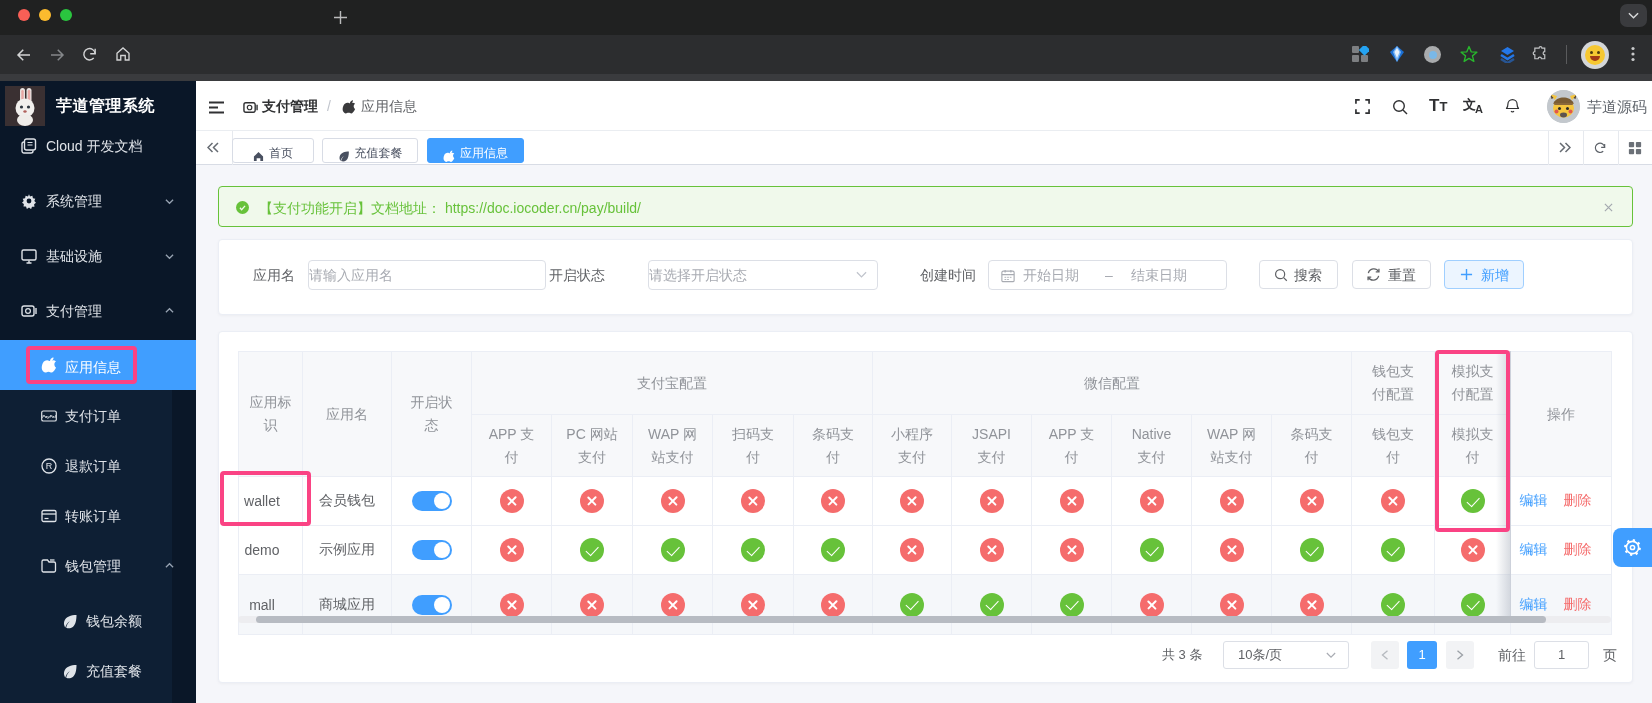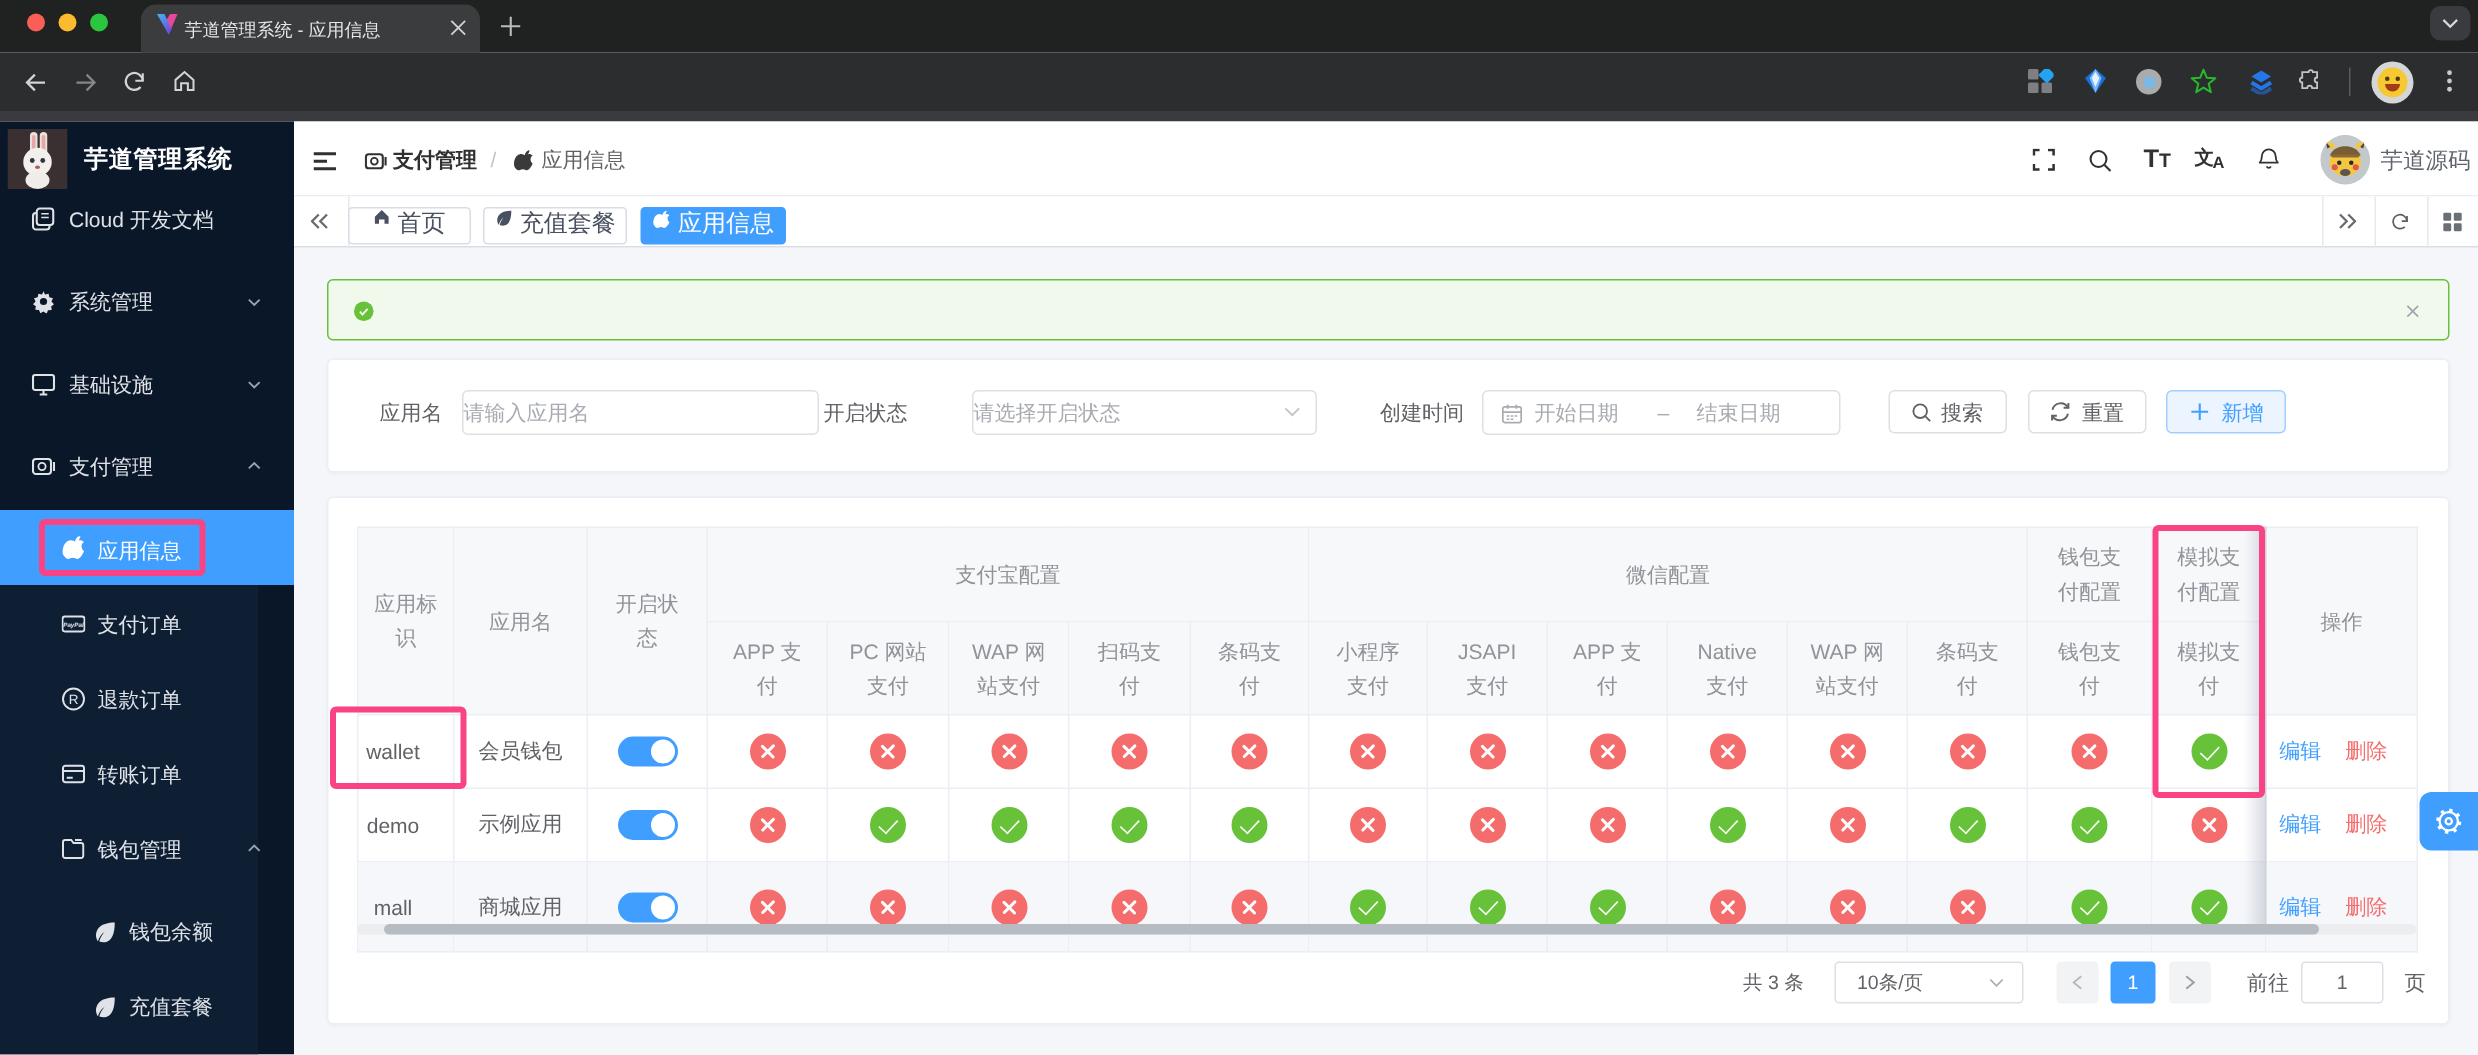--- a/index.html
+++ b/index.html
@@ -20,21 +20,21 @@
 .mtx2{position:absolute;left:65px;top:-10px;height:20px;line-height:20px}
 .mtx3{position:absolute;left:86px;top:-10px;height:20px;line-height:20px}
 .mico{position:absolute;left:21px;top:-8px;width:16px;height:16px}
 .mico2{position:absolute;left:41px;top:-8px;width:16px;height:16px}
 .mico3{position:absolute;left:62px;top:-8px;width:16px;height:16px}
 .chev{position:absolute;right:22px;top:-4px;width:9px;height:9px}
 #actmenu{left:0;top:259px;width:196px;height:50px;background:#409eff;color:#fff}
 
 #navbar{left:196px;top:81px;width:1456px;height:50px;background:#fff;border-bottom:1px solid #eaedf1}
 #tags{left:196px;top:131px;width:1456px;height:34px;background:#fff;border-bottom:1px solid #d8dce5}
-.tag{position:absolute;top:7px;height:25px;border:1px solid #d8dce5;border-radius:3px;background:#fff;color:#495060;font-size:16px;display:flex;align-items:flex-start;justify-content:center;gap:5px}
+.tag{position:absolute;top:7px;height:25px;border:1px solid #d8dce5;border-radius:3px;background:#fff;color:#495060;font-size:12px;display:flex;align-items:flex-end;justify-content:center;gap:5px}
 .tsep{position:absolute;top:0;width:1px;height:34px;background:#e6e9ee}
 
 #alert{left:218px;top:186px;width:1415px;height:41px;background:#f0f9eb;border:1px solid #67c23a;border-radius:4px;color:#67c23a;font-size:14px}
 #fcard,#tcard{background:#fff;border:1px solid #ebeef5;border-radius:4px;box-shadow:0 1px 3px rgba(0,0,0,0.04)}
 #fcard{left:218px;top:239px;width:1415px;height:76px}
 #tcard{left:218px;top:331px;width:1415px;height:352px}
 .lbl{position:absolute;top:266px;height:18px;line-height:18px;font-size:14px;color:#606266}
 .inp{position:absolute;top:260px;height:30px;border:1px solid #dcdfe6;border-radius:4px;background:#fff;font-size:14px;color:#a8abb2;line-height:28px}
 .btn{position:absolute;top:260px;height:29px;border:1px solid #dcdfe6;border-radius:4px;background:#fff;font-size:14px;color:#606266;text-align:center}
 
@@ -58,36 +58,20 @@
 .pgtxt{position:absolute;top:647px;font-size:13px;color:#606266;height:16px;line-height:16px}
 .pgbox{position:absolute;top:641px;height:28px;border-radius:3px;font-size:13px}
 svg{display:block}
 </style></head>
 <body>
 
 <div class="abs" id="titlebar">
  <div class="abs light" style="left:18px;background:#f95f56"></div>
  <div class="abs light" style="left:39px;background:#fcbb2e"></div>
  <div class="abs light" style="left:60px;background:#2ac63f"></div>
- <div class="abs" id="tab">
-  <svg class="abs" style="left:10px;top:5px" width="15" height="15" viewBox="0 0 24 24">
-        <defs>
-          <linearGradient id="vg" x1="0" y1="0" x2="0.4" y2="1">
-            <stop offset="0" stop-color="#41b7f0"></stop>
-            <stop offset="1" stop-color="#6d4fe0"></stop>
-          </linearGradient>
-        </defs>
-        <polygon points="15,2 23,2 13.5,24 8.5,13" fill="#e8489b"></polygon>
-        <polygon points="1,2 9,2 16.5,18.5 13.5,24" fill="url(#vg)"></polygon>
-      </svg>
-  <span class="abs" style="left:29px;top:9px">芋道管理系统 - 应用信息</span>
-  <svg class="abs" style="left:206px;top:10px" width="11" height="11" viewBox="0 0 12 12">
-        <path d="M1 1l10 10M11 1L1 11" stroke="#cfd0d1" stroke-width="1.4"></path>
-      </svg>
- </div>
  <svg class="abs" style="left:334px;top:11px" width="13" height="13" viewBox="0 0 12 12">
       <path d="M6 0v12M0 6h12" stroke="#babbbc" stroke-width="1.3"></path>
     </svg>
  <div class="abs" style="left:1620px;top:4px;width:27px;height:23px;background:#3a3b3e;border-radius:7px">
   <svg class="abs" style="left:8px;top:8px" width="11" height="8" viewBox="0 0 12 8">
         <path d="M1 1l5 5 5-5" stroke="#d7d8d9" stroke-width="1.6" fill="none"></path>
       </svg>
  </div>
 </div>
 <div class="abs" id="toolbar">
@@ -337,20 +321,21 @@
       <rect x="1" y="9" width="6" height="6" rx="1" fill="#6b7077"></rect>
       <rect x="9" y="9" width="6" height="6" rx="1" fill="#6b7077"></rect>
     </svg>
 </div>
 
 <div class="abs" id="alert">
  <div class="abs" style="left:17px;top:14px;width:13px;height:13px;border-radius:50%;background:#67c23a"></div>
  <svg class="abs" style="left:20px;top:18px" width="7" height="6" viewBox="0 0 8 7">
       <path d="M1 3.2l2 2.3L7 1" stroke="#f0f9eb" stroke-width="1.5" fill="none"></path>
     </svg>
+ <span class="abs" style="left:40px;top:13px">【支付功能开启】文档地址：&nbsp;https://doc.iocoder.cn/pay/build/</span>
  <svg class="abs" style="left:1385px;top:16px" width="9" height="9" viewBox="0 0 10 10">
       <path d="M1 1l8 8M9 1L1 9" stroke="#a3a8ae" stroke-width="1.3"></path>
     </svg>
 </div>
 
 <div class="abs" id="fcard"></div>
 <span class="lbl" style="left:253px">应用名</span>
 <div class="inp" style="left:308px;width:238px;padding-left:0">请输入应用名</div>
 <span class="lbl" style="left:549px">开启状态</span>
 <div class="inp" style="left:648px;width:230px;">请选择开启状态

